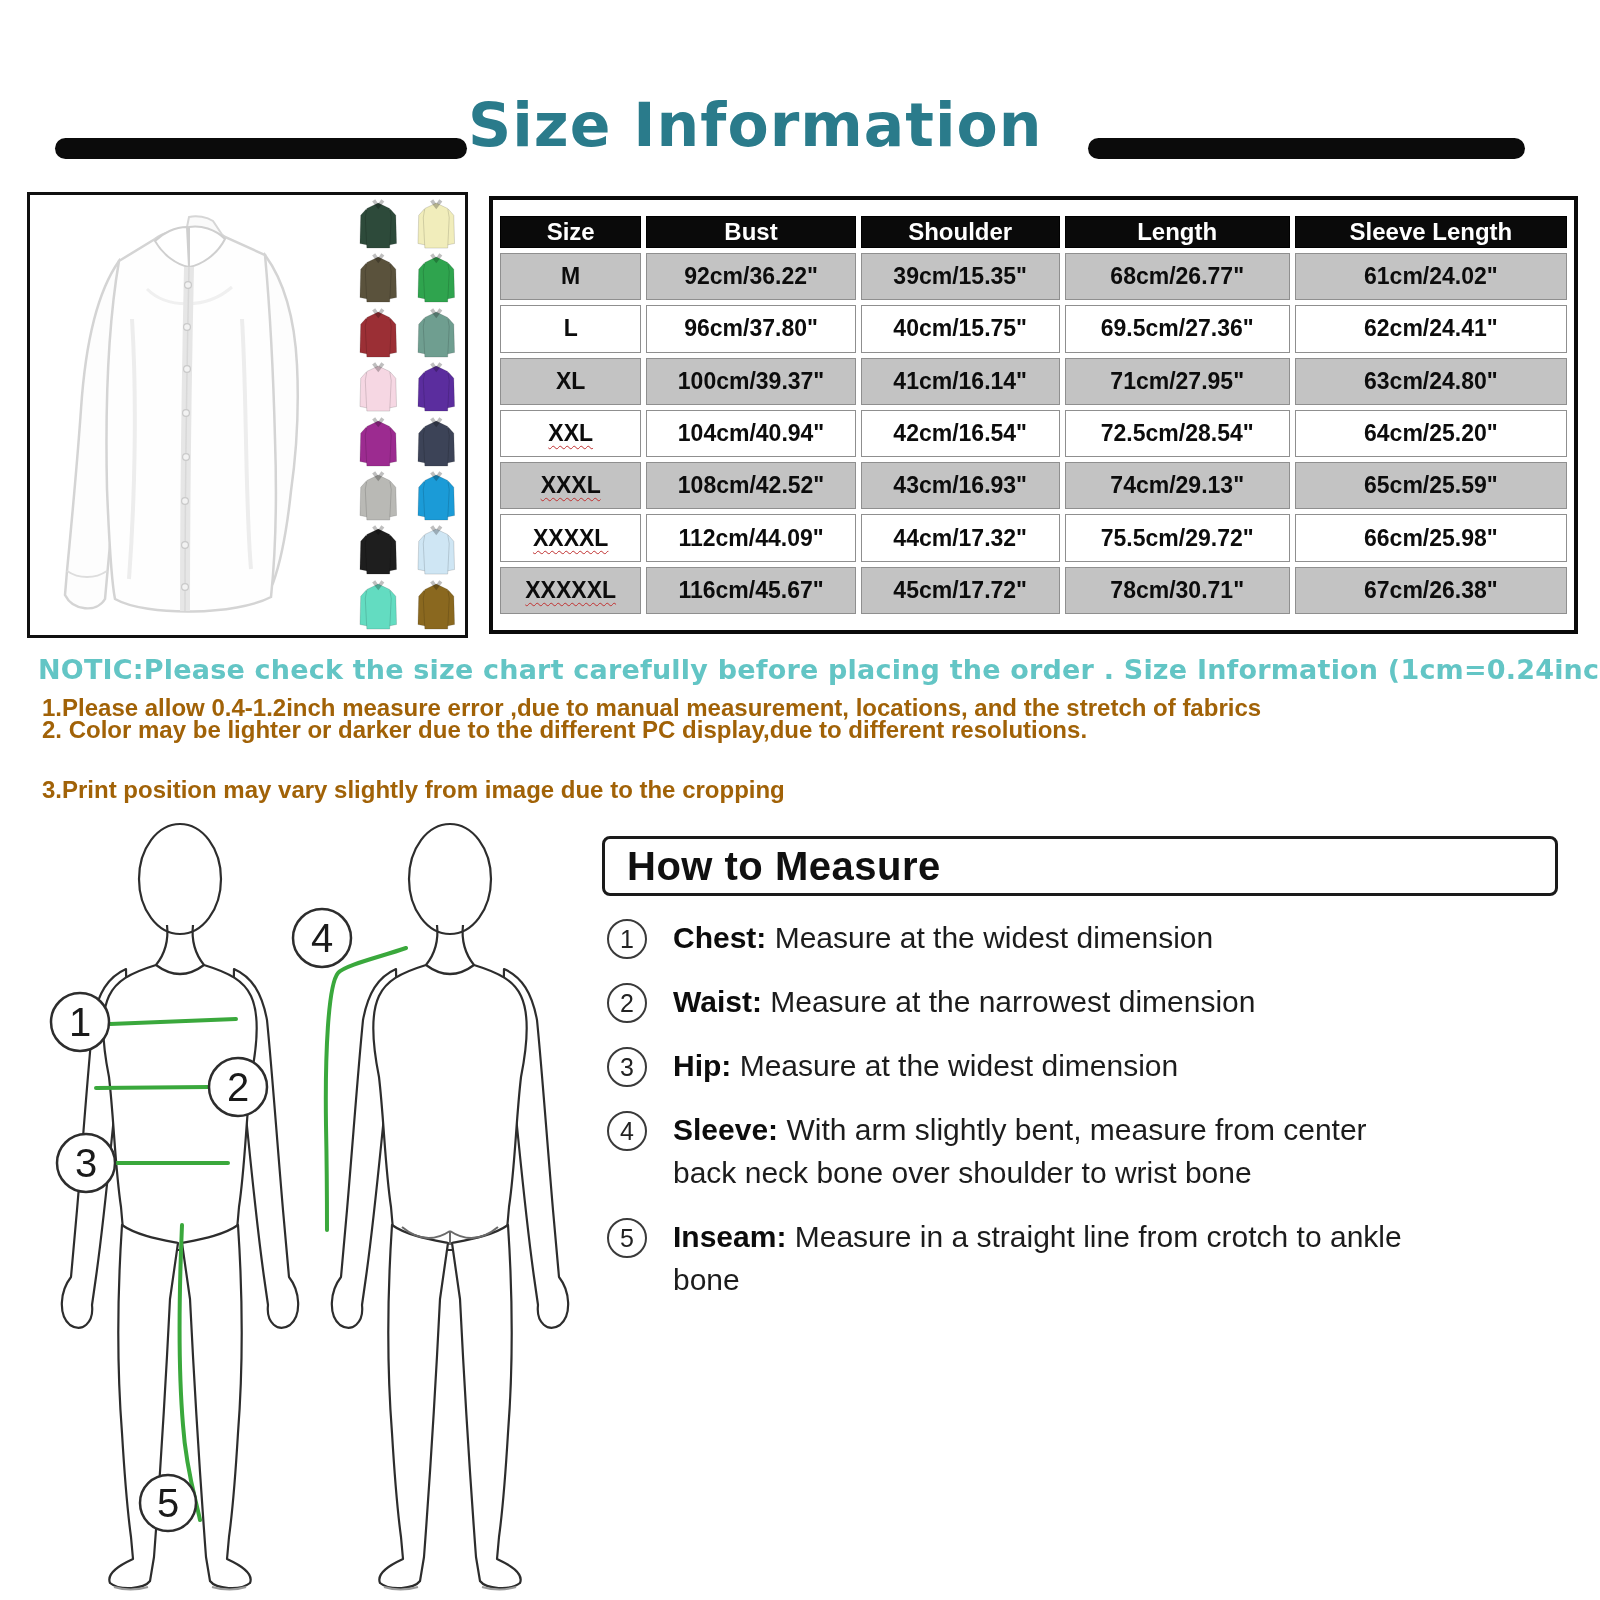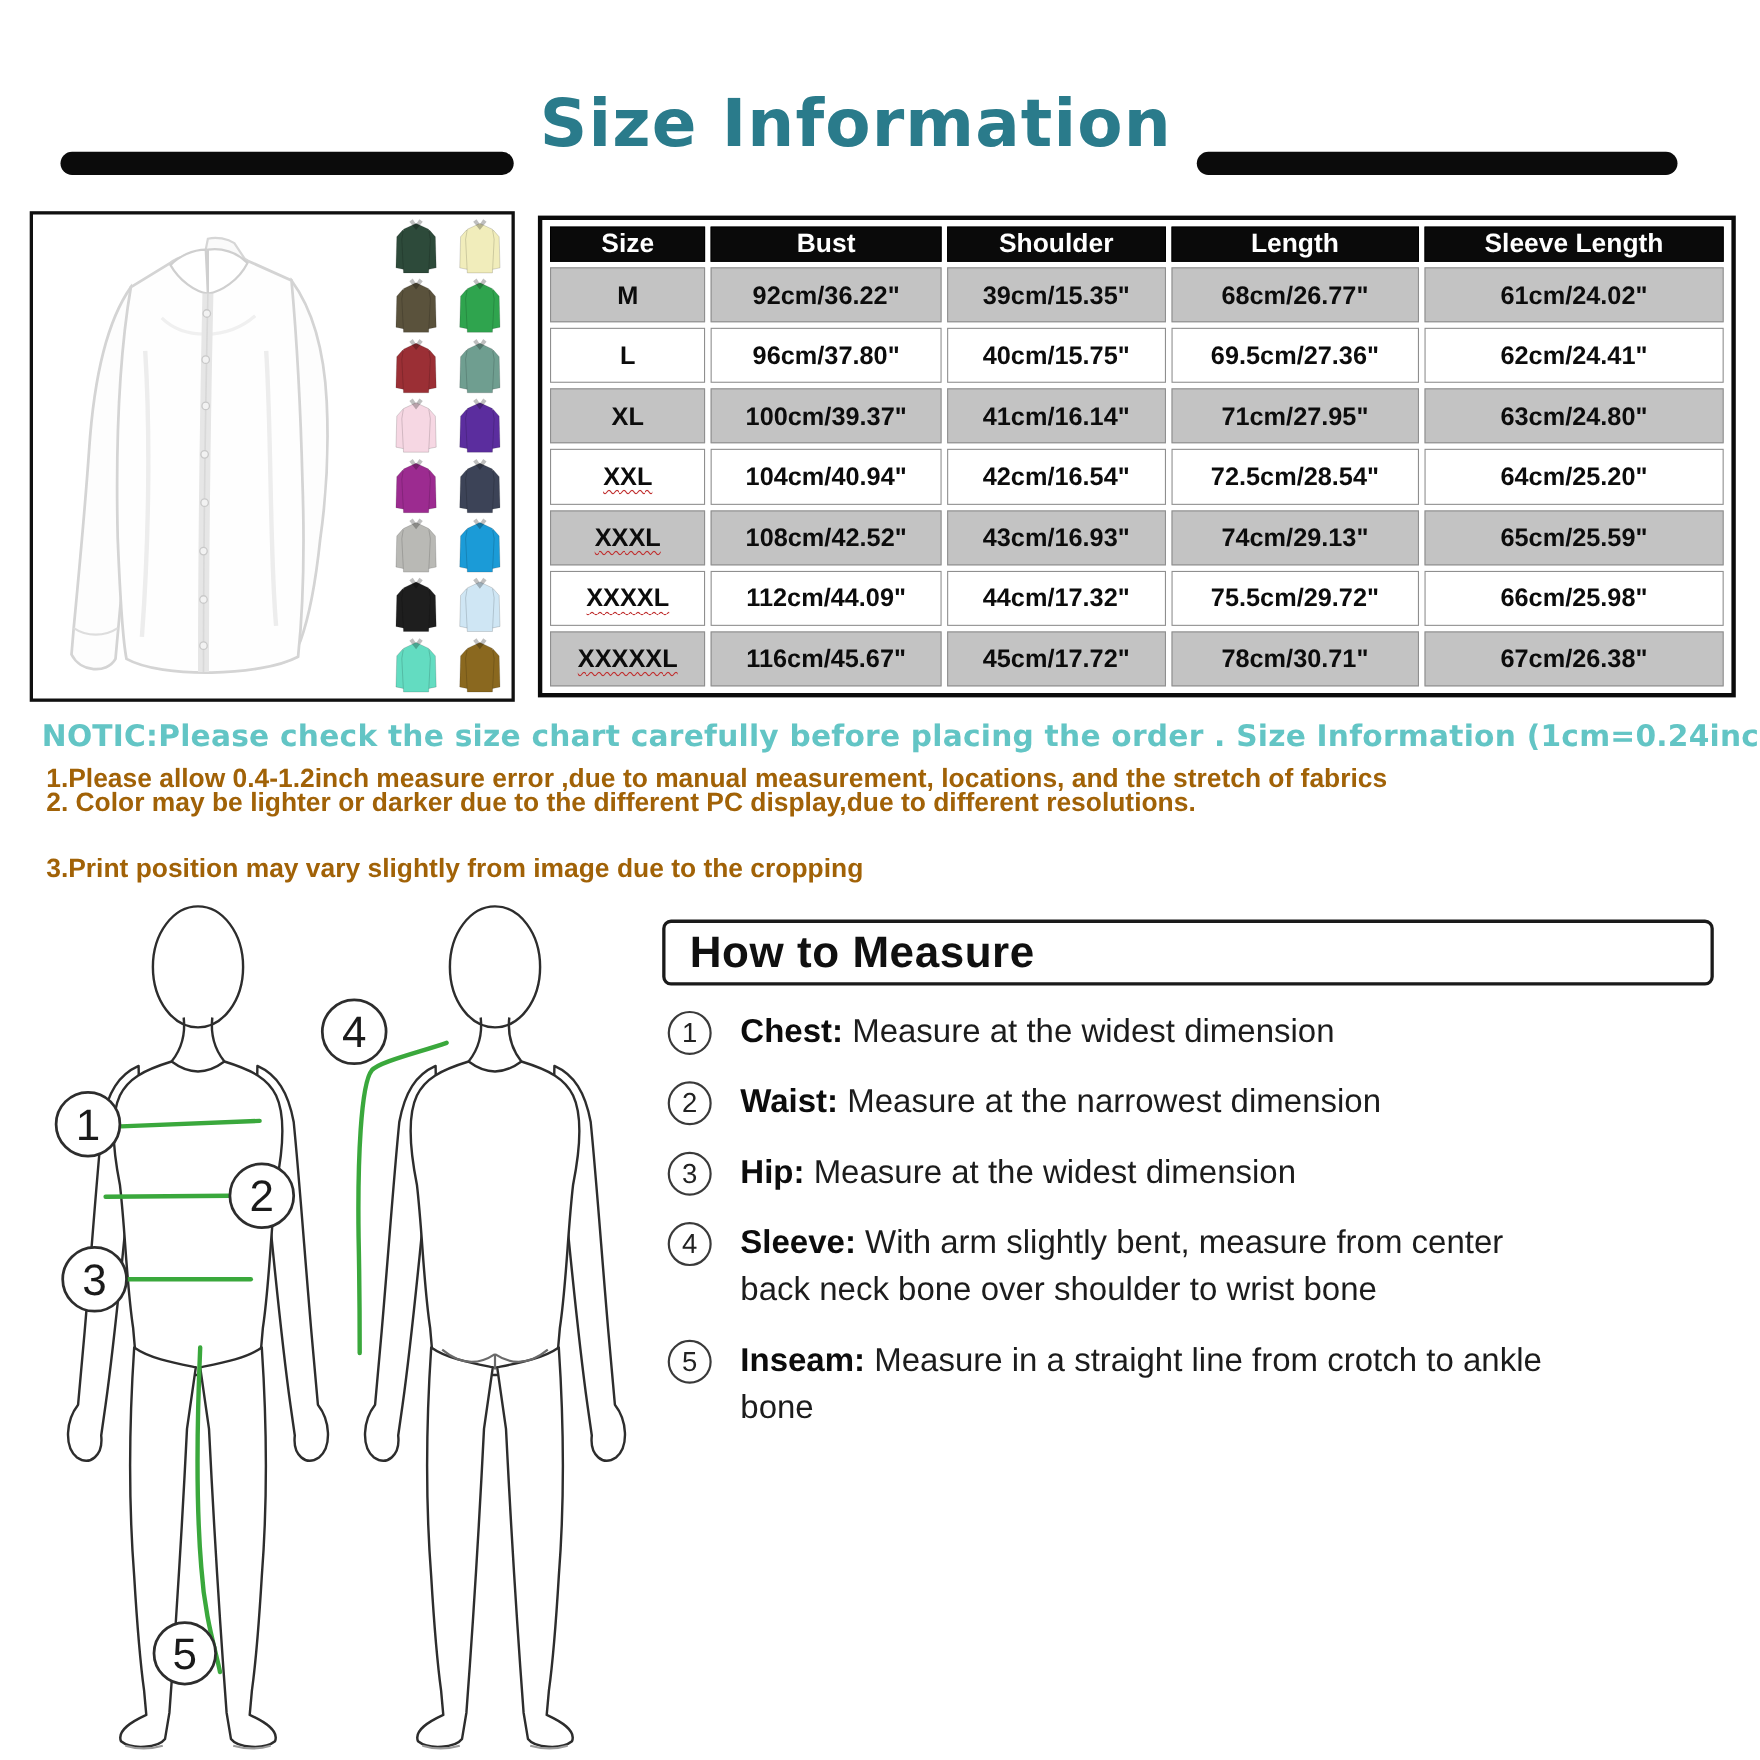--- a/index.html
+++ b/index.html
@@ -1,37 +1,37 @@
 <!DOCTYPE html>
 <html><head>
 <meta charset="utf-8">
 <style>
   html,body{margin:0;padding:0;background:#fff;}
   .page{position:relative;width:1600px;height:1600px;background:#fff;overflow:hidden;
         font-family:"Liberation Sans",sans-serif;}
 
   
-  .page-title{position:absolute;left:468px;top:78px;width:620px;margin:0;
-    text-align:center;font-family:"DejaVu Sans",sans-serif;font-weight:bold;
+  .page-title{position:absolute;left:468px;top:90px;width:620px;margin:0;
+    font-family:"DejaVu Sans",sans-serif;font-weight:bold;
     font-size:60px;letter-spacing:1px;color:#2a7b8b;white-space:nowrap;}
   .title-bar{position:absolute;top:138px;height:21px;background:#0b0b0b;border-radius:11px;}
   .bar-left{left:55px;width:412px;}
   .bar-right{left:1088px;width:437px;}
 
   
   .product-box{position:absolute;left:27px;top:192px;width:441px;height:446px;
     border:3px solid #101010;background:#fff;box-sizing:border-box;}
   .main-shirt{position:absolute;left:6px;top:4px;width:312px;height:430px;}
   .swatches{position:absolute;right:1px;top:2px;width:114px;height:434px;
     display:grid;grid-template-columns:1fr 1fr;grid-auto-rows:1fr;gap:1px;}
   .mini{width:100%;height:100%;}
 
   
   .table-wrap{position:absolute;left:489px;top:196px;width:1089px;height:438px;
-    border:4px solid #0a0a0a;background:#fff;box-sizing:border-box;padding:1px 2px;}
+    border:4px solid #0a0a0a;background:#fff;box-sizing:border-box;padding:11px 2px;}
   table.size-table{width:100%;height:100%;border-collapse:separate;border-spacing:5px;
     font-weight:bold;table-layout:fixed;}
   table.size-table th{background:#0a0a0a;color:#fff;font-size:24px;border:1px solid #000;}
   table.size-table td{font-size:23px;text-align:center;border:1px solid #8f8f8f;color:#0c0c0c;}
   tr.gray td{background:#c3c3c3;}
   tr.white td{background:#ffffff;}
   .wavy{text-decoration:underline;text-decoration-style:wavy;text-decoration-color:#c03030;
     text-decoration-thickness:1px;text-underline-offset:4px;}
 
   

